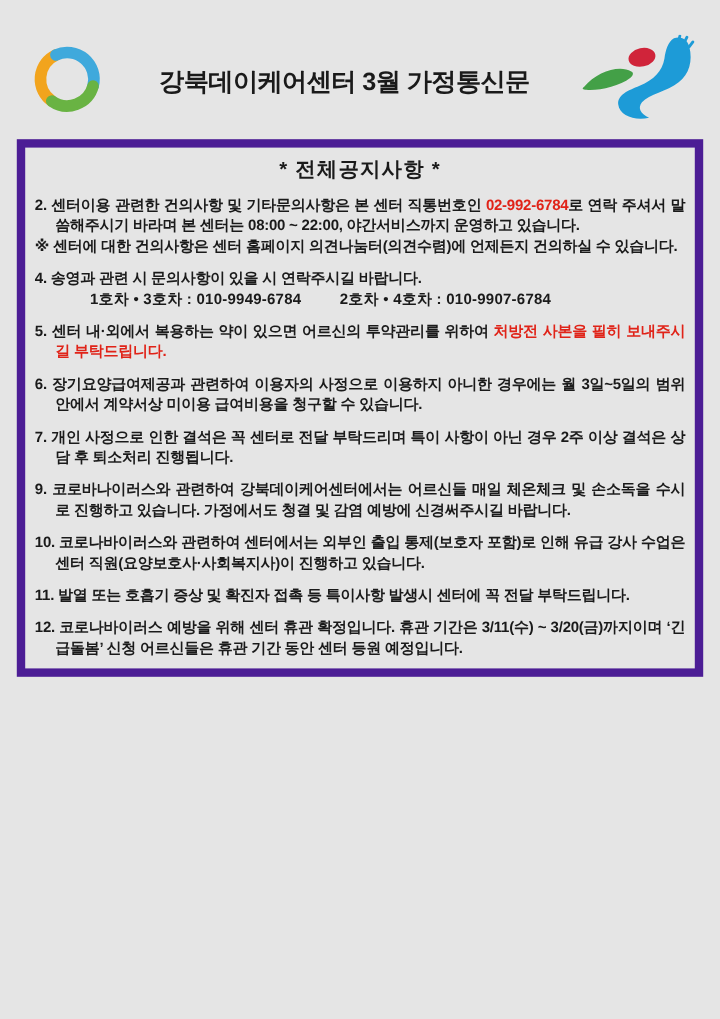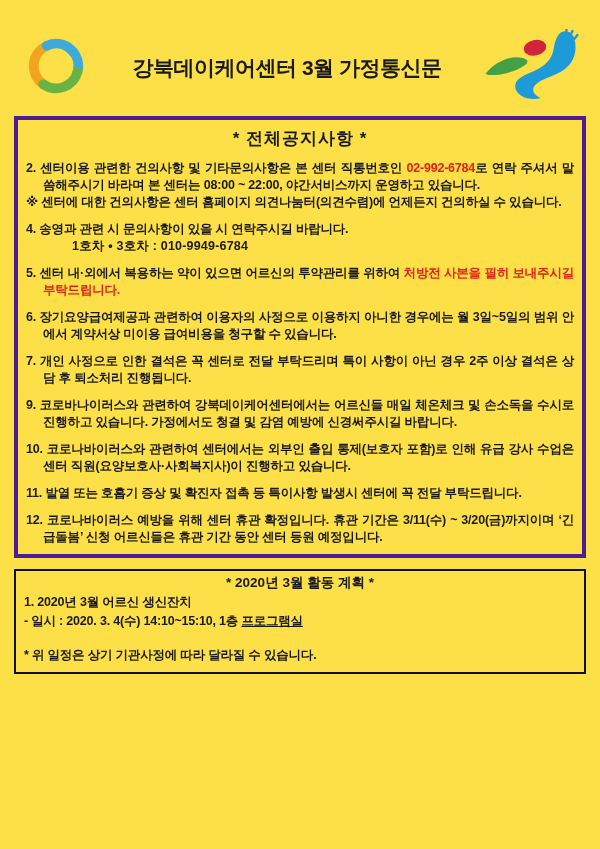--- a/index.html
+++ b/index.html
@@ -1,21 +1,21 @@
 <!DOCTYPE html>
 <html><head>
 <meta charset="utf-8">
 <style>
   * { margin: 0; padding: 0; box-sizing: border-box; }
   html, body { background: #ffffff; }
   .page {
     position: relative;
     width: 600px;
     height: 849px;
-    background: #fde047;
+    background: #e5e5e5;
     font-family: "Liberation Sans", "DejaVu Sans", sans-serif;
     color: #1a1a1a;
     overflow: hidden;
   }
   .header {
     margin: 30px 16px 10px 20px;
     height: 76px;
     display: flex;
     align-items: center;
     justify-content: space-between;
@@ -24,21 +24,21 @@
     flex: 1;
     text-align: center;
     font-size: 21px;
     font-weight: 700;
     letter-spacing: -0.5px;
     white-space: nowrap;
   }
   .logo { flex: 0 0 auto; }
   .notice-box {
     margin: 0 14px;
-    border: 4px solid #4c1d95;
+    border: 7px solid #4c1d95;
     padding: 5px 8px 8px 8px;
   }
   .box-title {
     text-align: center;
     font-weight: 700;
     font-size: 17px;
     letter-spacing: 1px;
     margin: 2px 0 3px 0;
   }
   .n-item {
@@ -115,33 +115,26 @@
   </div>
 
   <div class="notice-box">
     <div class="box-title">* 전체공지사항 *</div>
     <div>
         <div class="n-item"><span>2. </span><span>센터이용 관련한 건의사항 및 기타문의사항은 본 센터 직통번호인 </span><span style="color: rgb(224, 35, 24);">02-992-6784</span><span>로 연락 주셔서 말씀해주시기 바라며 본 센터는 08:00 ~ 22:00, 야간서비스까지 운영하고 있습니다.</span></div>
         <div class="n-item no-gap"><span>※ </span><span>센터에 대한 건의사항은 센터 홈페이지 의견나눔터(의견수렴)에 언제든지 건의하실 수 있습니다.</span></div>
         <div class="n-item"><span>4. </span><span>송영과 관련 시 문의사항이 있을 시 연락주시길 바랍니다.</span></div>
         <div class="sub-line">
           <span>1호차 • 3호차 : 010-9949-6784</span>
+          <span>2호차 • 4호차 : 010-9907-6784</span>
         </div>
         <div class="n-item"><span>5. </span><span>센터 내·외에서 복용하는 약이 있으면 어르신의 투약관리를 위하여 </span><span style="color: rgb(224, 35, 24);">처방전 사본을 필히 보내주시길 부탁드립니다.</span></div>
         <div class="n-item"><span>6. </span><span>장기요양급여제공과 관련하여 이용자의 사정으로 이용하지 아니한 경우에는 월 3일~5일의 범위 안에서 계약서상 미이용 급여비용을 청구할 수 있습니다.</span></div>
         <div class="n-item"><span>7. </span><span>개인 사정으로 인한 결석은 꼭 센터로 전달 부탁드리며 특이 사항이 아닌 경우 2주 이상 결석은 상담 후 퇴소처리 진행됩니다.</span></div>
         <div class="n-item"><span>9. </span><span>코로바나이러스와 관련하여 강북데이케어센터에서는 어르신들 매일 체온체크 및 손소독을 수시로 진행하고 있습니다. 가정에서도 청결 및 감염 예방에 신경써주시길 바랍니다.</span></div>
         <div class="n-item"><span>10. </span><span>코로나바이러스와 관련하여 센터에서는 외부인 출입 통제(보호자 포함)로 인해 유급 강사 수업은 센터 직원(요양보호사·사회복지사)이 진행하고 있습니다.</span></div>
         <div class="n-item"><span>11. </span><span>발열 또는 호흡기 증상 및 확진자 접촉 등 특이사항 발생시 센터에 꼭 전달 부탁드립니다.</span></div>
         <div class="n-item"><span>12. </span><span>코로나바이러스 예방을 위해 센터 휴관 확정입니다. 휴관 기간은 3/11(수) ~ 3/20(금)까지이며 ‘긴급돌봄’ 신청 어르신들은 휴관 기간 동안 센터 등원 예정입니다.</span></div>
       </div>
   </div>
 
-  <div class="plan-box">
-    <div class="plan-title">* 2020년 3월 활동 계획 *</div>
-    <div>
-        <div class="p-item"><span>1. </span><span>2020년 3월 어르신 생신잔치</span></div>
-        <div class="p-item"><span>- </span><span>일시 : 2020. 3. 4(수) 14:10~15:10, 1층 </span><span class="seg-underline">프로그램실</span></div>
-      </div>
-    <div class="plan-footnote">* 위 일정은 상기 기관사정에 따라 달라질 수 있습니다.</div>
-  </div>
 
 </div>
 
 </body></html>

